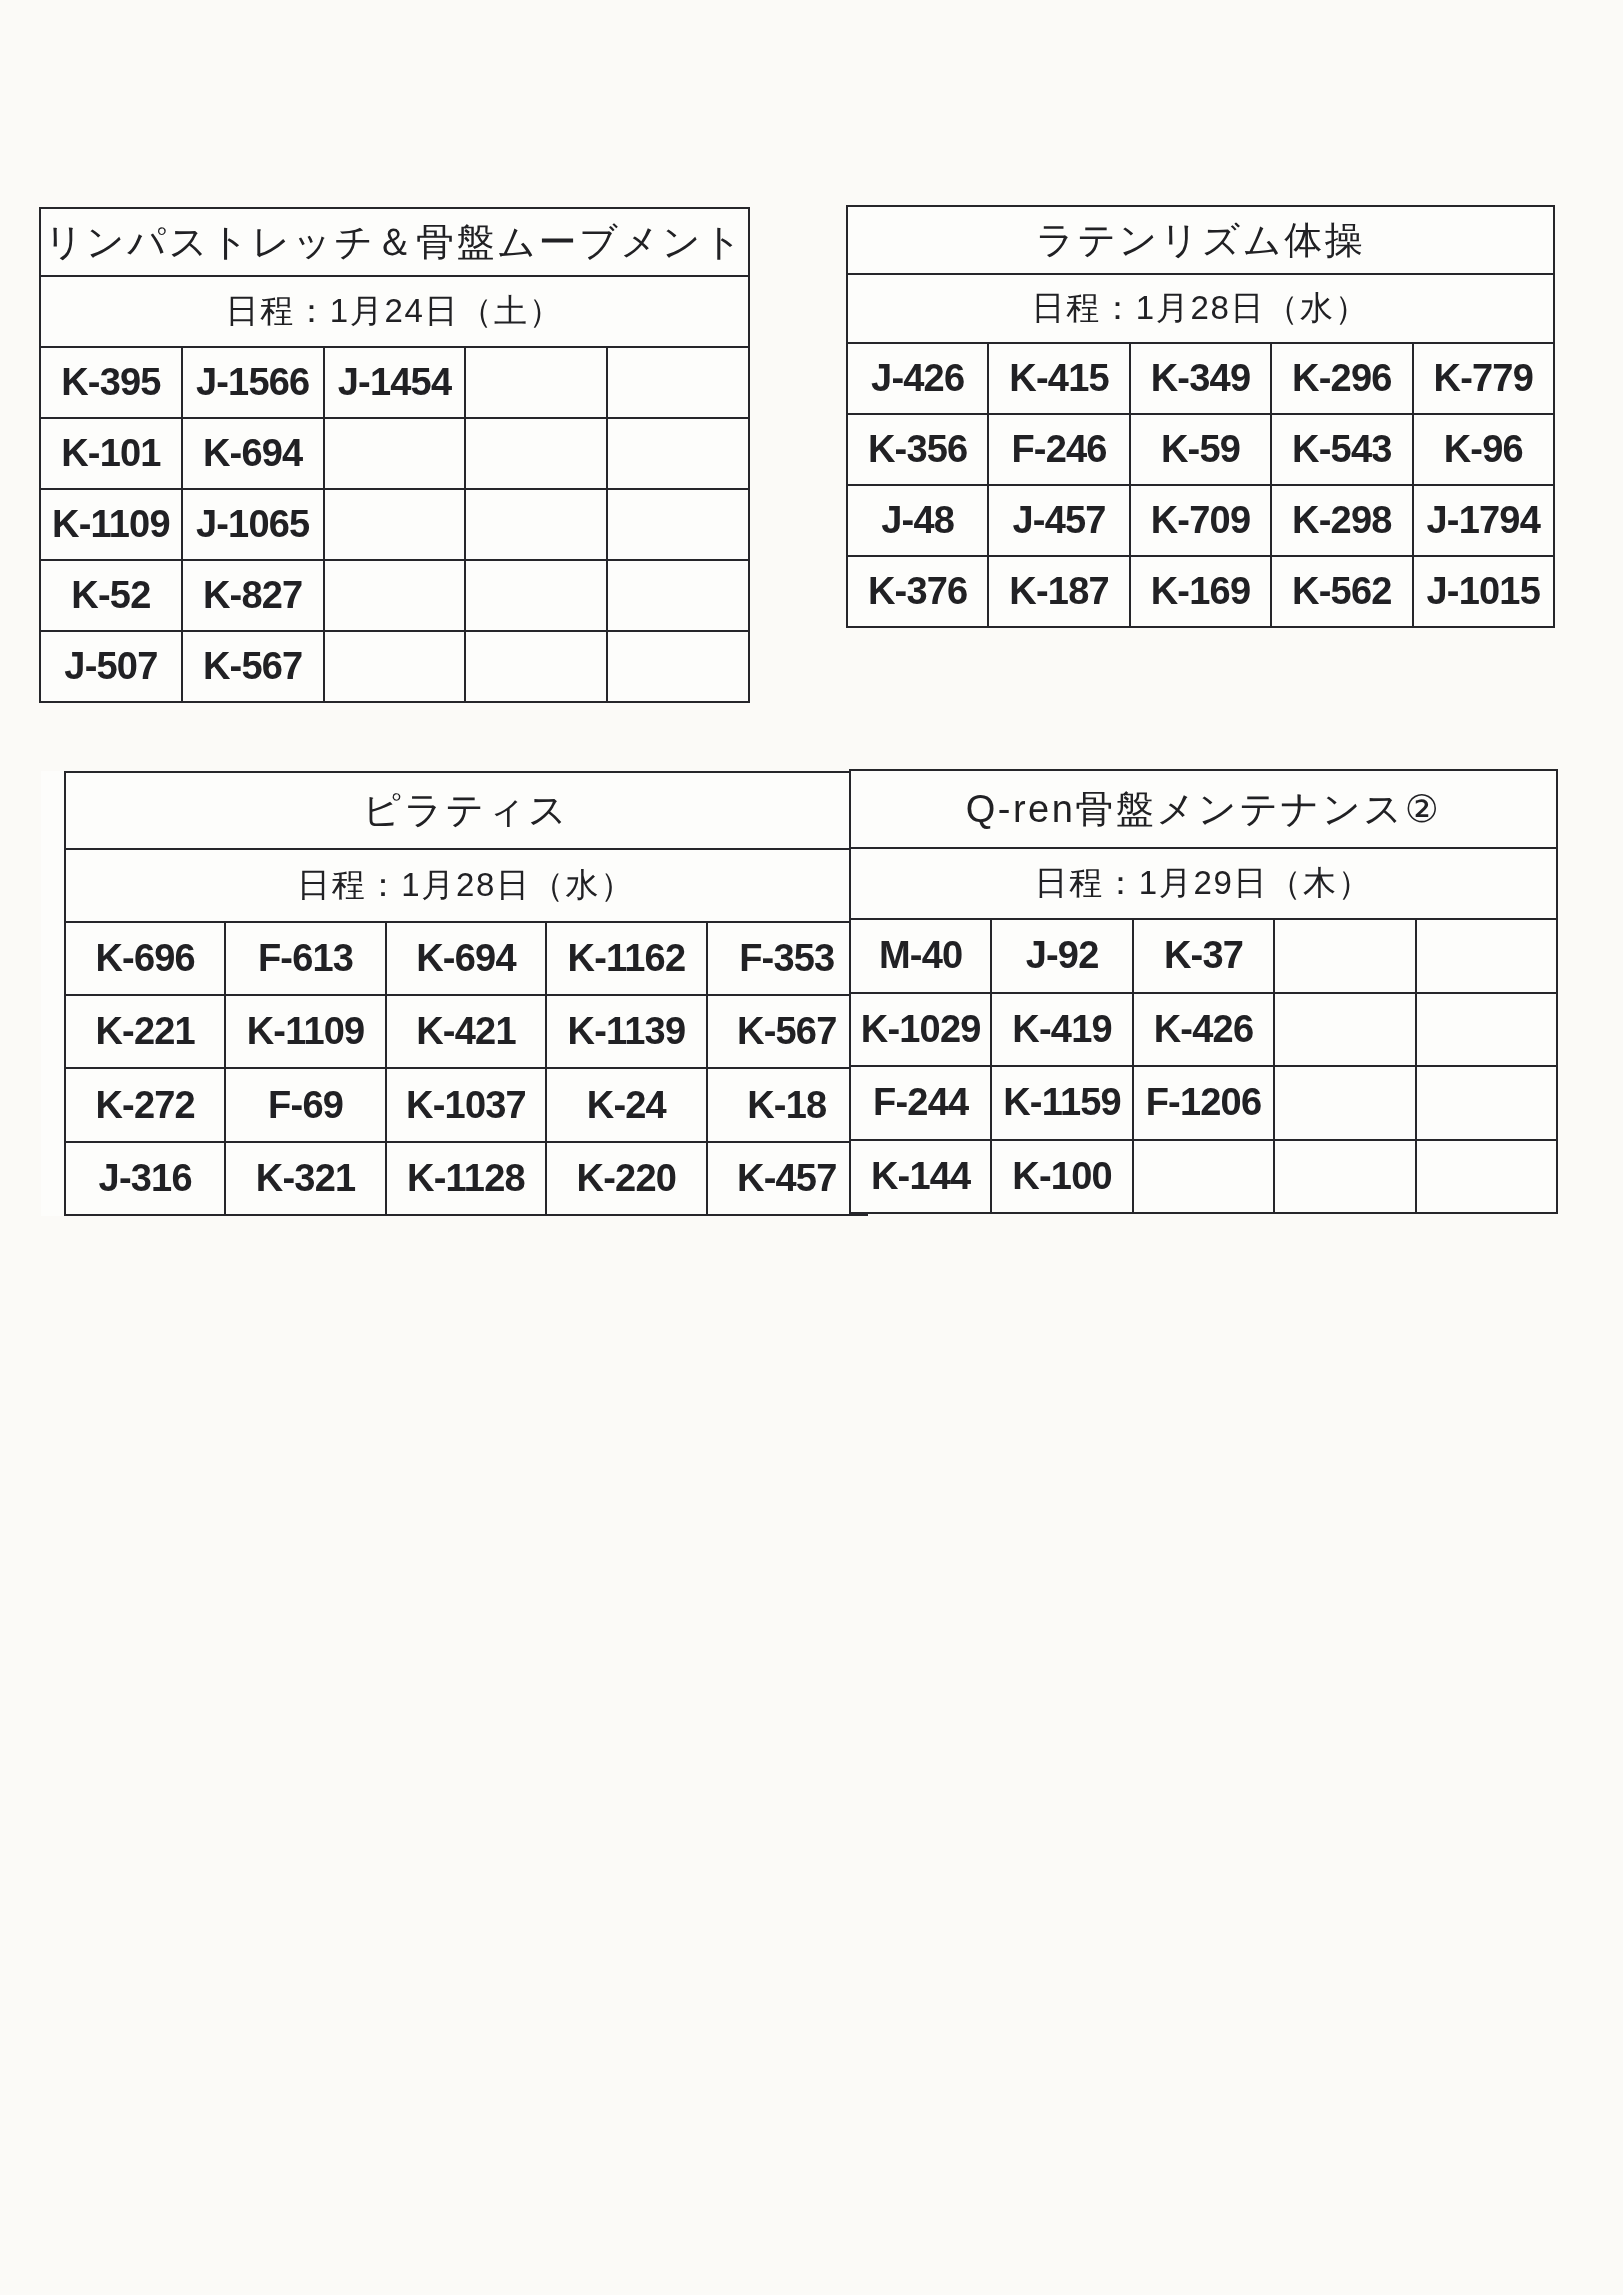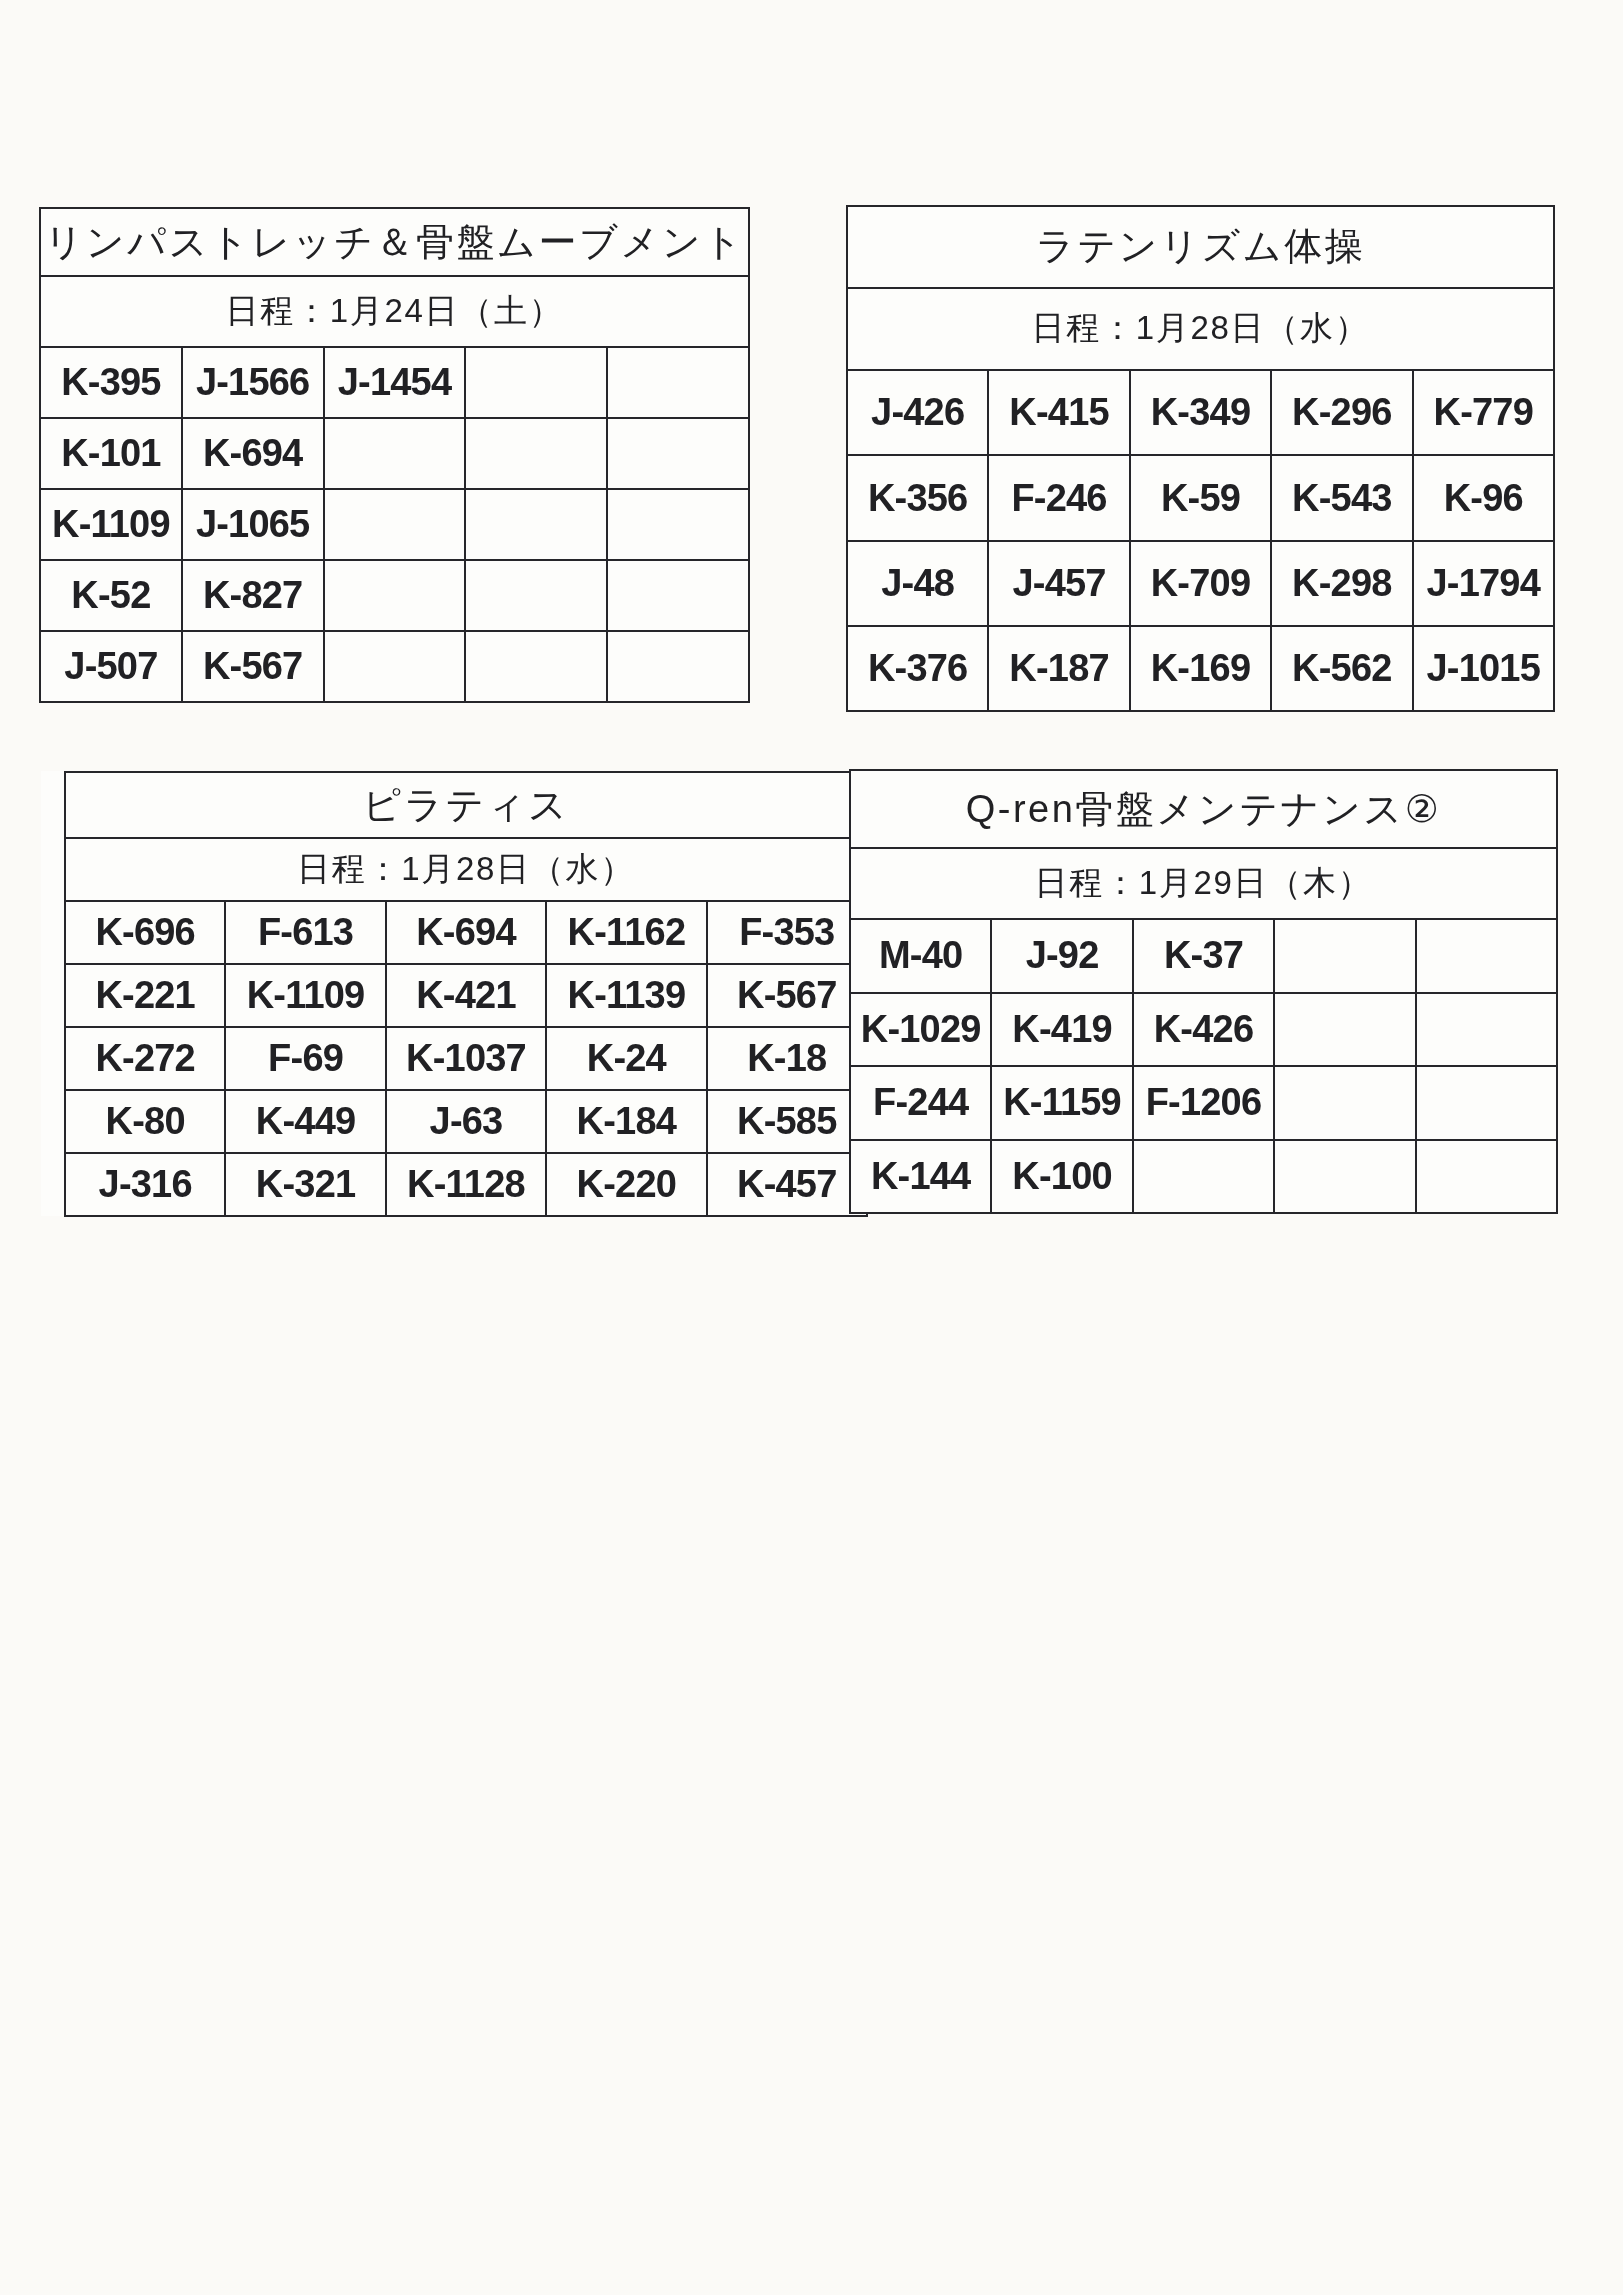--- a/index.html
+++ b/index.html
@@ -51,21 +51,21 @@
     font-size: 38px;
     font-weight: 700;
     letter-spacing: -0.8px;
   }
   
   #table-1 { left: 39px;  top: 207px; width: 711px;  height: 495px; }
   #table-1 .title-row { height: 68px; padding-left: 8px; }
   #table-1 .date-row  { height: 71px; }
   #table-1 .code-row  { height: 71px; }
   
-  #table-2 { left: 846px; top: 205px; width: 709px; height: 507px; }
+  #table-2 { left: 846px; top: 205px; width: 709px; height: 421px; }
   #table-2 .title-row { height: 68px; }
   #table-2 .date-row  { height: 69px; }
   #table-2 .code-row  { height: 71px; }
   
   #table-3 { left: 41px;  top: 771px; width: 804px;  height: 445px; padding-left: 23px; }
   #table-3 .title-row { height: 66px; }
   #table-3 .date-row  { height: 63px; }
   #table-3 .code-row  { height: 63px; }
   
   #table-4 { left: 849px; top: 769px; width: 709px; height: 445px; }
@@ -191,27 +191,20 @@
           <td class="code-cell">K-567</td>
         </tr>
         <tr class="code-row">
           <td class="code-cell">K-272</td>
           <td class="code-cell">F-69</td>
           <td class="code-cell">K-1037</td>
           <td class="code-cell">K-24</td>
           <td class="code-cell">K-18</td>
         </tr>
         <tr class="code-row">
-          <td class="code-cell">K-80</td>
-          <td class="code-cell">K-449</td>
-          <td class="code-cell">J-63</td>
-          <td class="code-cell">K-184</td>
-          <td class="code-cell">K-585</td>
-        </tr>
-        <tr class="code-row">
           <td class="code-cell">J-316</td>
           <td class="code-cell">K-321</td>
           <td class="code-cell">K-1128</td>
           <td class="code-cell">K-220</td>
           <td class="code-cell">K-457</td>
         </tr>
       </tbody>
     </table>
   </div>
 

